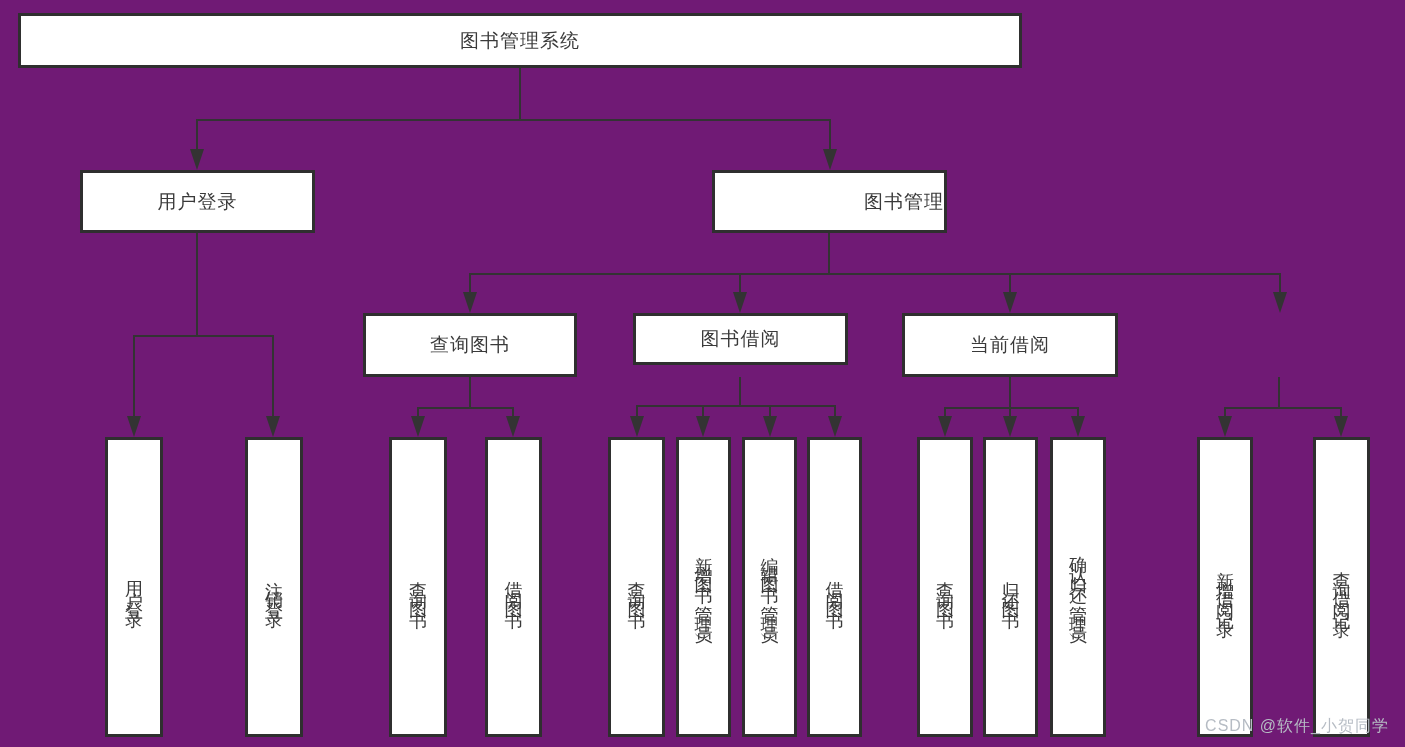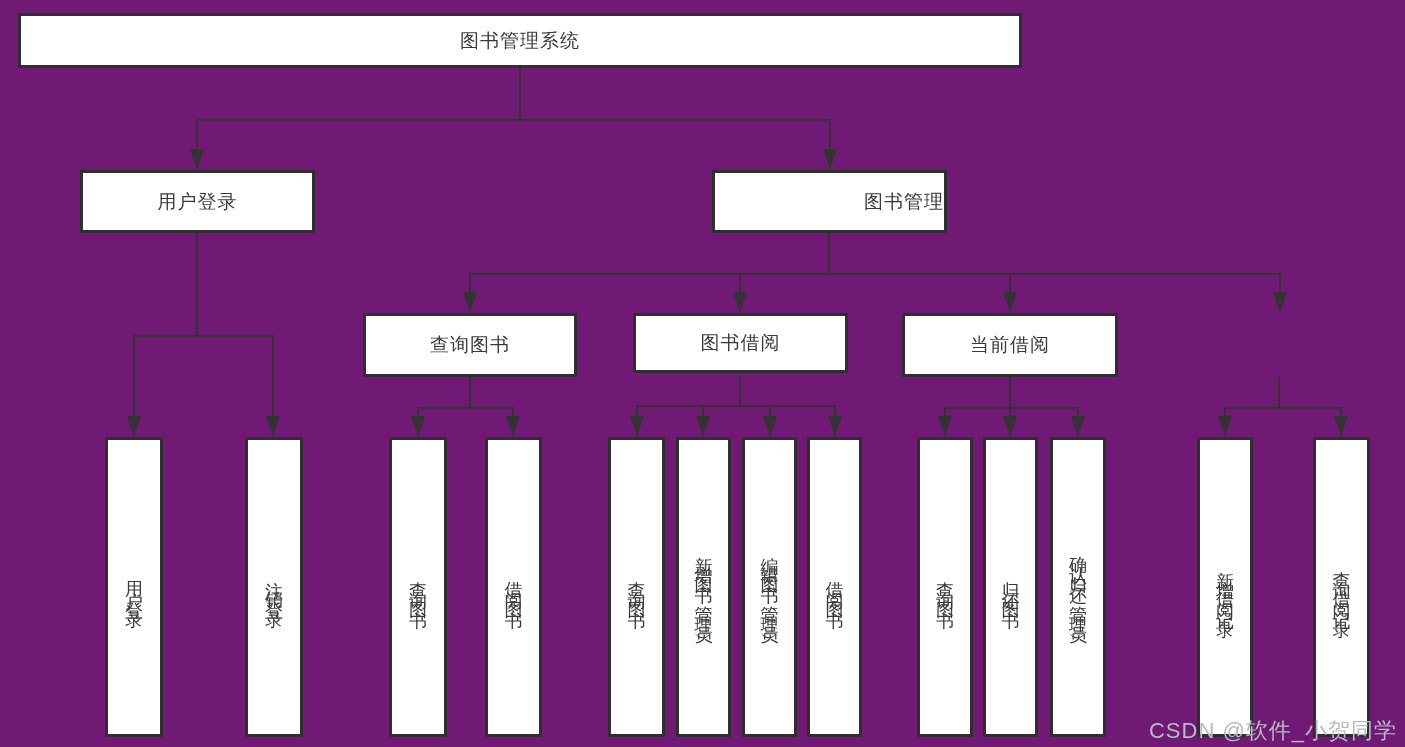--- a/index.html
+++ b/index.html
@@ -57,23 +57,23 @@
   .tri {
     position: absolute;
     width: 0; height: 0;
     border-left: 7px solid transparent;
     border-right: 7px solid transparent;
     border-top: 21px solid #333333;
   }
 
   .watermark {
     position: absolute;
-    right: 8px;
+    right: 16px;
     top: 716px;
-    font-size: 22px;
+    font-size: 16px;
     color: #b6bcc4;
     letter-spacing: 1px;
     white-space: nowrap;
   }
 </style>
 </head>
 <body>
 
 <div class="canvas">
 
@@ -109,21 +109,21 @@
   <div class="vline" style="left:739px; top:273px; height:24px;"></div>
   <div class="tri" style="left:733px; top:292px;"></div>
   <div class="vline" style="left:1009px; top:273px; height:24px;"></div>
   <div class="tri" style="left:1003px; top:292px;"></div>
   <div class="vline" style="left:1279px; top:273px; height:24px;"></div>
   <div class="tri" style="left:1273px; top:292px;"></div>
 
   <div class="box" style="left:363px; top:313px; width:214px; height:64px;">
     <span>查询图书</span>
   </div>
-  <div class="box" style="left:633px; top:313px; width:215px; height:60px;">
+  <div class="box" style="left:633px; top:313px; width:215px; height:52px;">
     <span>图书借阅</span>
   </div>
   <div class="box" style="left:902px; top:313px; width:216px; height:64px;">
     <span>当前借阅</span>
   </div>
 
   <div class="vline" style="left:469px; top:377px; height:32px;"></div>
   <div class="hline" style="left:417px; top:407px; width:97px;"></div>
   <div class="vline" style="left:417px; top:407px; height:14px;"></div>
   <div class="tri" style="left:411px; top:416px;"></div>

